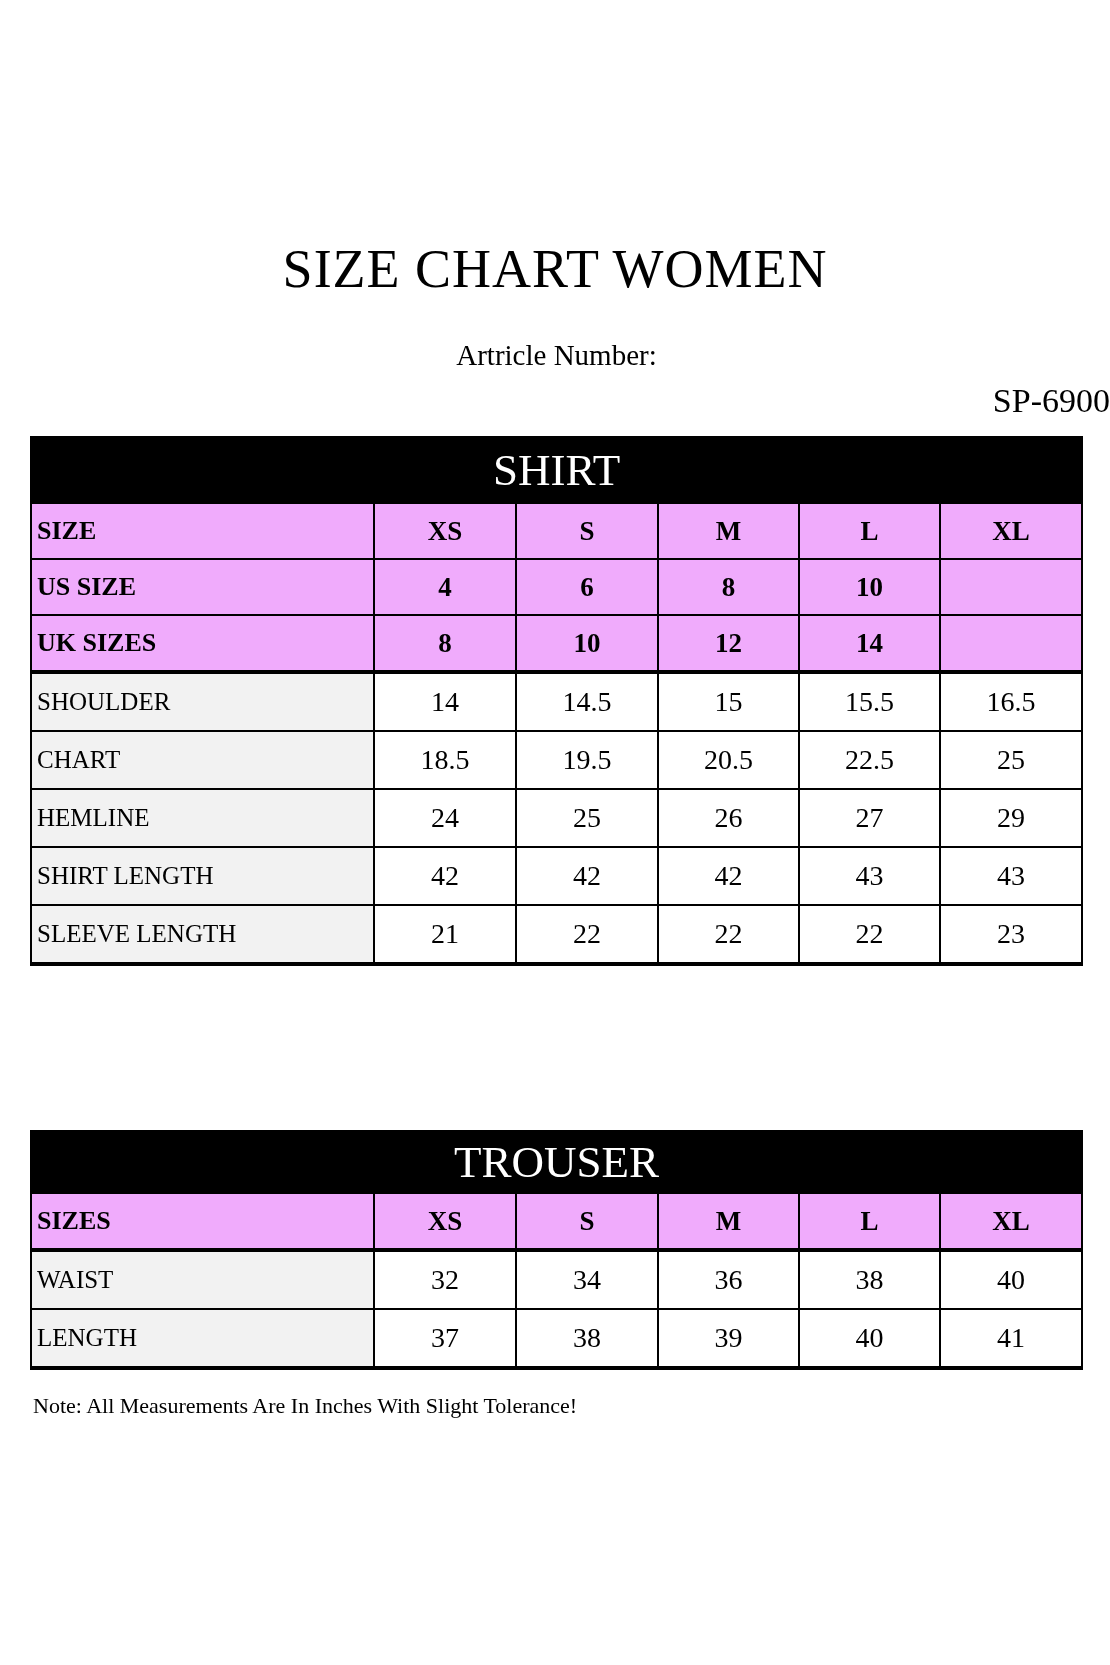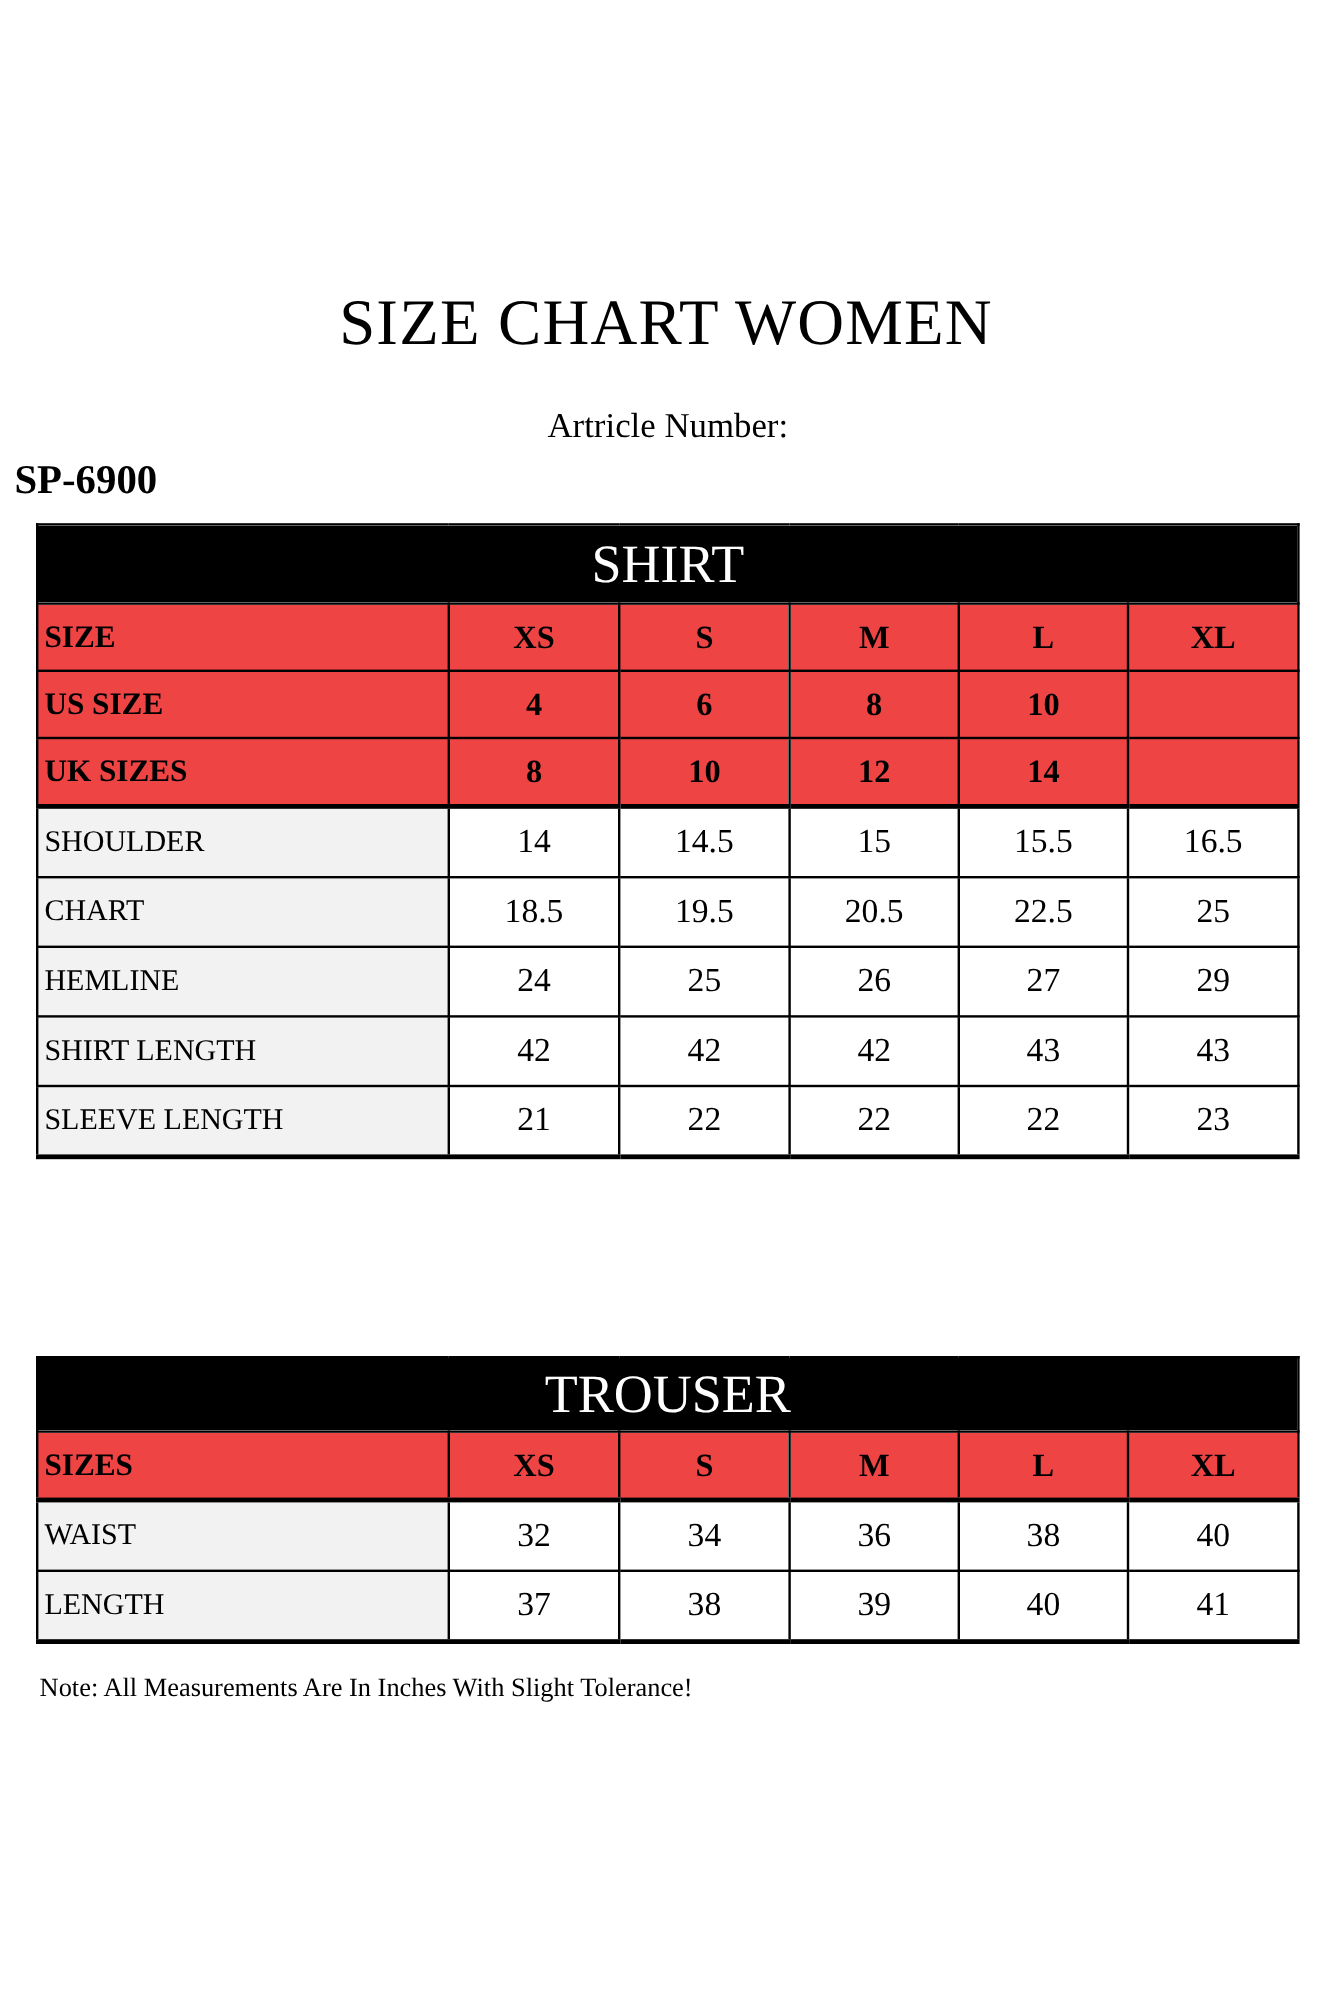--- a/index.html
+++ b/index.html
@@ -15,21 +15,21 @@
     position:absolute;left:0;right:0;top:240px;
     text-align:center;font-size:54px;line-height:1.1;font-weight:normal;margin:0;
     letter-spacing:1px;
   }
   .article-label{
     position:absolute;left:3px;right:0;top:340px;
     text-align:center;font-size:29px;line-height:1.1;
   }
   .article-number{
     position:absolute;left:12px;right:0;top:382px;
-    text-align:left;font-size:34px;line-height:1.1;font-weight:bold;
+    text-align:right;font-size:34px;line-height:1.1;font-weight:normal;
   }
 
   
   table.sizes-table{
     position:absolute;left:30px;border-collapse:collapse;table-layout:fixed;
     width:1051px;
   }
   #shirt-table{top:436px;}
   #trouser-table{top:1130px;}
   .sizes-table td{
@@ -38,21 +38,21 @@
   }
   tr.band td{
     background:#000;color:#fff;text-align:center;
     font-size:45px;height:60px;border:2px solid #000;
   }
   #shirt-table tr.band td{height:62px;margin-left:38px;}
   #trouser-table tr.band td{height:58px;}
 
   
   tr.hdr-row td{
-    background:#ef4444;height:52px;font-weight:bold;font-size:27px;text-align:center;
+    background:#f0abfc;height:52px;font-weight:bold;font-size:27px;text-align:center;
   }
   tr.hdr-row td.lbl{
     text-align:left;padding-left:5px;font-size:26px;
   }
   tr.hdr-row.plain-label td.lbl{font-weight:bold;}
   tr.thick-bottom td{border-bottom-width:4px;}
 
   
   tr.measure-row td{
     background:#ffffff;height:54px;font-size:28px;text-align:center;font-weight:normal;

